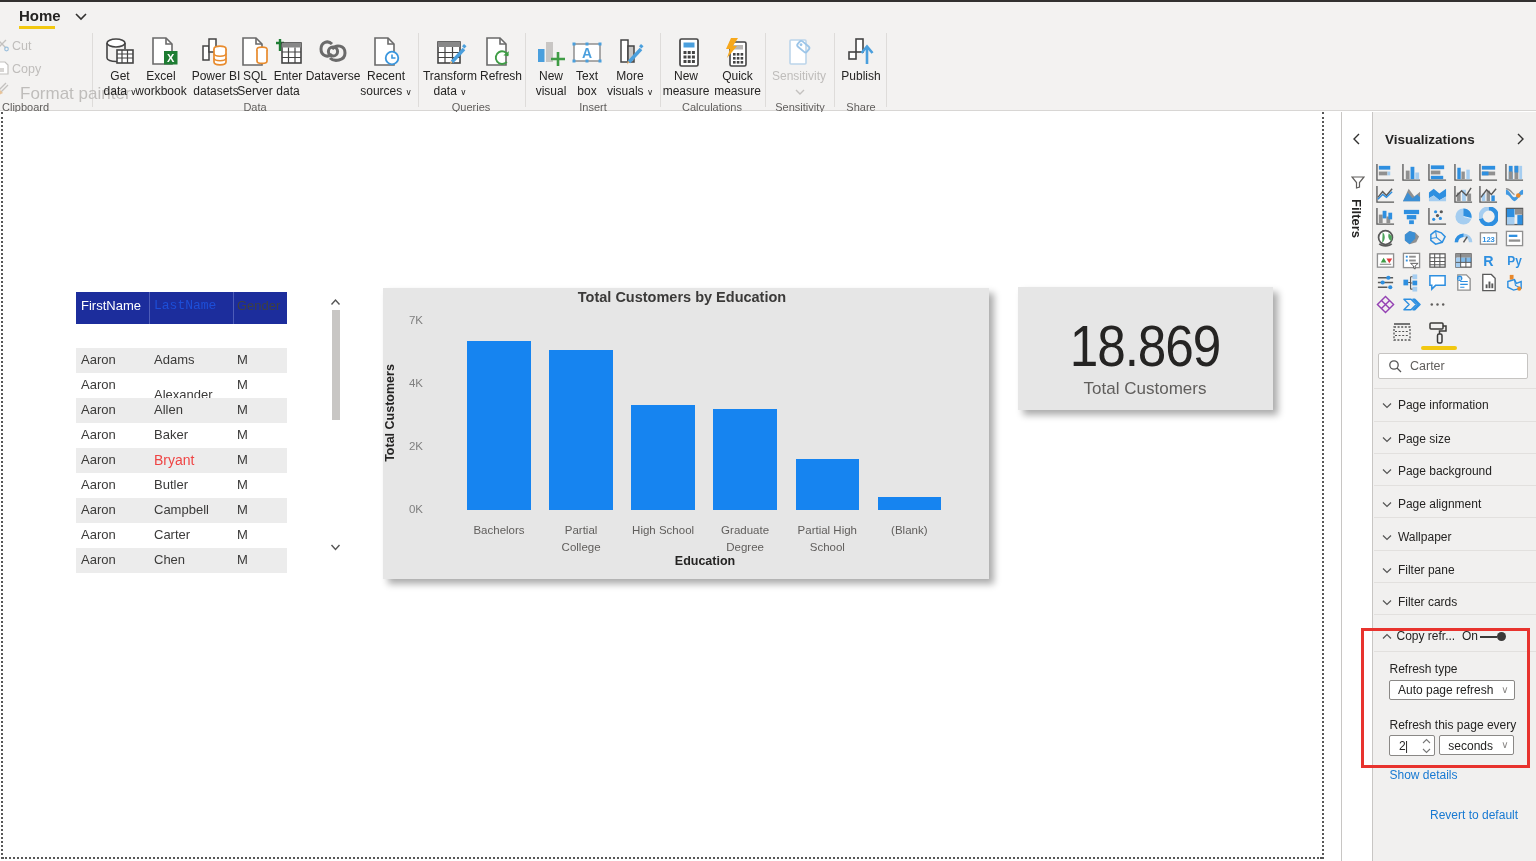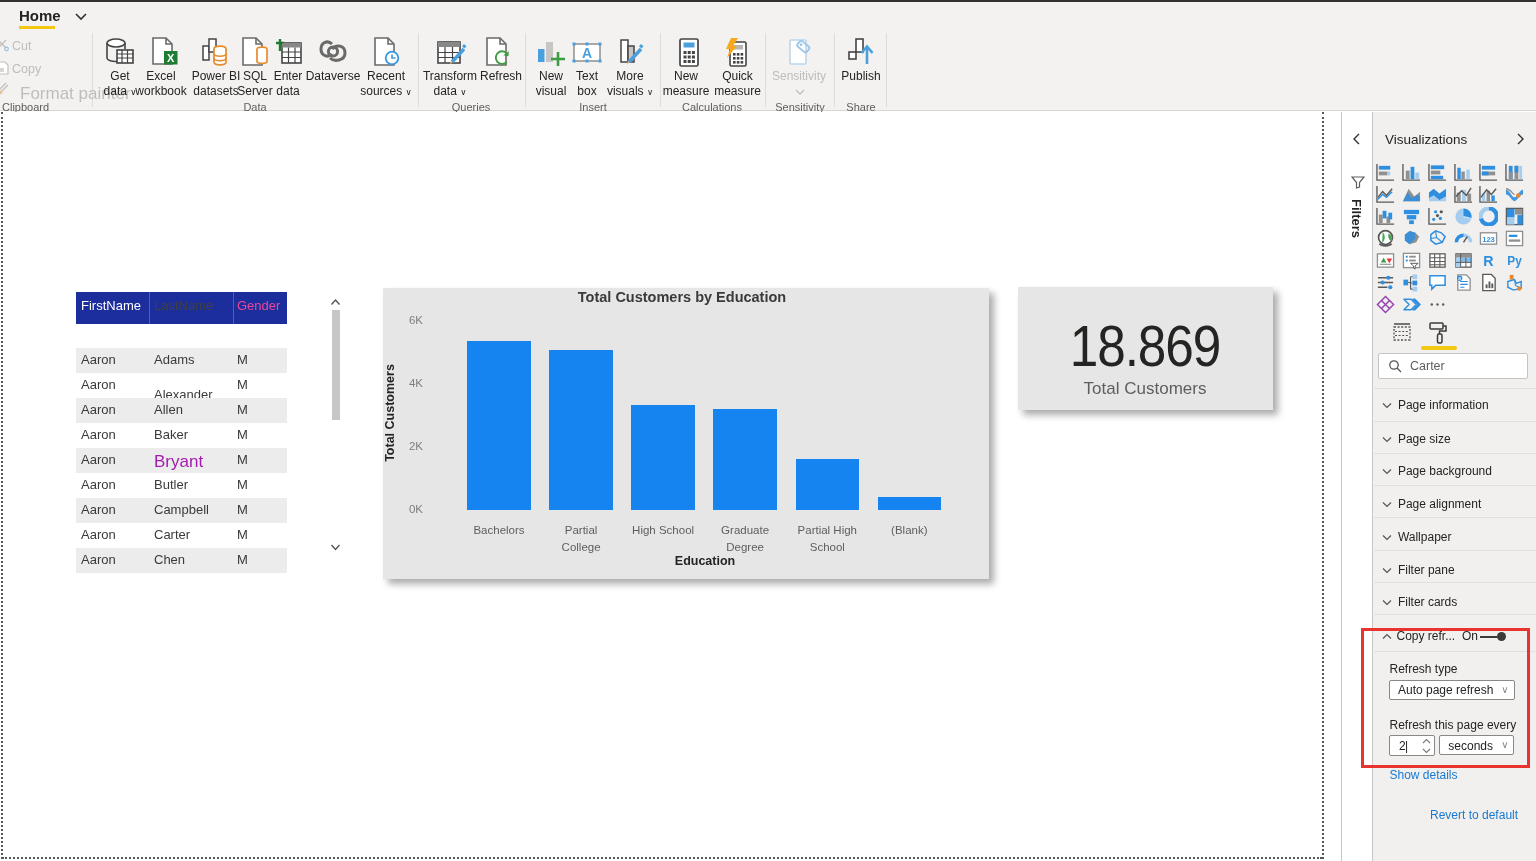--- a/index.html
+++ b/index.html
@@ -199,41 +199,41 @@
 <div class="ilabel" style="left:861px;">Publish<br></div>
 <div class="ilabel gray" style="left:799px;">Sensitivity</div>
 <div class="abs" style="left:0;top:112px;width:1341px;height:749px;background:#fff;"></div>
 <div class="abs" style="left:1px;top:112px;width:0;height:747px;border-left:2px dotted #575757;"></div>
 <div class="abs" style="left:1322px;top:112px;width:0;height:747px;border-left:2px dotted #575757;"></div>
 <div class="abs" style="left:2px;top:857px;width:1320px;height:0;border-top:2px dotted #575757;"></div>
 <div class="abs" style="left:76px;top:292px;width:211px;height:31.5px;background:#1c2d9c;"></div>
 <div class="abs" style="left:148.6px;top:292px;width:1px;height:31.5px;background:#4d5cb8;"></div>
 <div class="abs" style="left:232.5px;top:292px;width:1px;height:31.5px;background:#4d5cb8;"></div>
 <div class="abs" style="left:81px;top:298px;font-size:13px;color:#fff;">FirstName</div>
-<div class="abs" style="left:154px;top:298px;font-size:13px;color:#404040;">LastName</div>
-<div class="abs" style="left:237px;top:298px;font-size:13px;color:#ec4899;">Gender</div>
+<div class="abs" style="left:154px;top:298px;font-size:13px;color:#1d4ed8;font-family:Liberation Mono, monospace;">LastName</div>
+<div class="abs" style="left:237px;top:298px;font-size:13px;color:#404040;">Gender</div>
 <div class="abs" style="left:76px;top:348px;width:211px;height:25px;background:#ececec;"></div>
 <div class="abs" style="left:81px;top:352px;font-size:13px;color:#3b3a39;">Aaron</div>
 <div class="abs" style="left:154px;top:352px;font-size:13px;color:#3b3a39;">Adams</div>
 <div class="abs" style="left:237px;top:352px;font-size:13px;color:#3b3a39;">M</div>
 <div class="abs" style="left:76px;top:373px;width:211px;height:25px;background:#ffffff;"></div>
 <div class="abs" style="left:81px;top:377px;font-size:13px;color:#3b3a39;">Aaron</div>
 <div class="abs" style="left:154px;top:377px;font-size:13px;color:#3b3a39;margin-top:10px;">Alexander</div>
 <div class="abs" style="left:237px;top:377px;font-size:13px;color:#3b3a39;">M</div>
 <div class="abs" style="left:76px;top:398px;width:211px;height:25px;background:#ececec;"></div>
 <div class="abs" style="left:81px;top:402px;font-size:13px;color:#3b3a39;">Aaron</div>
 <div class="abs" style="left:154px;top:402px;font-size:13px;color:#3b3a39;">Allen</div>
 <div class="abs" style="left:237px;top:402px;font-size:13px;color:#3b3a39;">M</div>
 <div class="abs" style="left:76px;top:423px;width:211px;height:25px;background:#ffffff;"></div>
 <div class="abs" style="left:81px;top:427px;font-size:13px;color:#3b3a39;">Aaron</div>
 <div class="abs" style="left:154px;top:427px;font-size:13px;color:#3b3a39;">Baker</div>
 <div class="abs" style="left:237px;top:427px;font-size:13px;color:#3b3a39;">M</div>
 <div class="abs" style="left:76px;top:448px;width:211px;height:25px;background:#ececec;"></div>
 <div class="abs" style="left:81px;top:452px;font-size:13px;color:#3b3a39;">Aaron</div>
-<div class="abs" style="left:154px;top:452px;font-size:17px;color:#a21caf;">Bryant</div>
+<div class="abs" style="left:154px;top:452px;font-size:14px;color:#ef4444;">Bryant</div>
 <div class="abs" style="left:237px;top:452px;font-size:13px;color:#3b3a39;">M</div>
 <div class="abs" style="left:76px;top:473px;width:211px;height:25px;background:#ffffff;"></div>
 <div class="abs" style="left:81px;top:477px;font-size:13px;color:#3b3a39;">Aaron</div>
 <div class="abs" style="left:154px;top:477px;font-size:13px;color:#3b3a39;">Butler</div>
 <div class="abs" style="left:237px;top:477px;font-size:13px;color:#3b3a39;">M</div>
 <div class="abs" style="left:76px;top:498px;width:211px;height:25px;background:#ececec;"></div>
 <div class="abs" style="left:81px;top:502px;font-size:13px;color:#3b3a39;">Aaron</div>
 <div class="abs" style="left:154px;top:502px;font-size:13px;color:#3b3a39;">Campbell</div>
 <div class="abs" style="left:237px;top:502px;font-size:13px;color:#3b3a39;">M</div>
 <div class="abs" style="left:76px;top:523px;width:211px;height:25px;background:#ffffff;"></div>
@@ -246,21 +246,21 @@
 <div class="abs" style="left:237px;top:552px;font-size:13px;color:#3b3a39;">M</div>
 <div class="abs" style="left:331.5px;top:310px;width:8px;height:110px;background:#c8c6c4;"></div>
 <svg class="abs" style="left:330px;top:298px" width="11" height="9" viewBox="0 0 11 9">
     <path d="M1.5 6.5 L5.5 2 L9.5 6.5" fill="none" stroke="#555" stroke-width="1.4"></path>
   </svg>
 <svg class="abs" style="left:330px;top:543px" width="11" height="9" viewBox="0 0 11 9">
     <path d="M1.5 2 L5.5 6.5 L9.5 2" fill="none" stroke="#555" stroke-width="1.4"></path>
   </svg>
 <div class="abs" style="left:382.5px;top:288px;width:606px;height:291px;background:#e6e6e6;box-shadow:5px 5px 7px rgba(0,0,0,0.33);"></div>
 <div class="abs" style="left:682px;top:289px;font-size:14.5px;font-weight:bold;color:#3b3a39;transform:translateX(-50%);">Total Customers by Education</div>
-<div class="abs" style="left:423px;top:314.1px;font-size:11.5px;color:#7f7f7f;text-align:right;transform:translateX(-100%);">6K</div>
+<div class="abs" style="left:423px;top:314.1px;font-size:11.5px;color:#7f7f7f;text-align:right;transform:translateX(-100%);">7K</div>
 <div class="abs" style="left:423px;top:377.2px;font-size:11.5px;color:#7f7f7f;text-align:right;transform:translateX(-100%);">4K</div>
 <div class="abs" style="left:423px;top:440.3px;font-size:11.5px;color:#7f7f7f;text-align:right;transform:translateX(-100%);">2K</div>
 <div class="abs" style="left:423px;top:503.4px;font-size:11.5px;color:#7f7f7f;text-align:right;transform:translateX(-100%);">0K</div>
 <div class="abs" style="left:390px;top:413px;font-size:12.5px;font-weight:bold;color:#252423;transform:translate(-50%,-50%) rotate(-90deg);white-space:nowrap;">Total Customers</div>
 <div class="abs" style="left:467.2px;top:340.7px;width:63.6px;height:169.3px;background:#1684f0;"></div>
 <div class="abs" style="left:549.3px;top:349.7px;width:63.6px;height:160.3px;background:#1684f0;"></div>
 <div class="abs" style="left:631.3px;top:405.1px;width:63.6px;height:104.89999999999998px;background:#1684f0;"></div>
 <div class="abs" style="left:713.3px;top:409.2px;width:63.6px;height:100.80000000000001px;background:#1684f0;"></div>
 <div class="abs" style="left:795.8px;top:459.2px;width:63.6px;height:50.80000000000001px;background:#1684f0;"></div>
 <div class="abs" style="left:877.8px;top:496.6px;width:63.6px;height:13.399999999999977px;background:#1684f0;"></div>
@@ -278,21 +278,21 @@
 <div class="abs" style="left:1342px;top:112px;width:30px;height:749px;background:#fff;"></div>
 <div class="abs" style="left:1372px;top:112px;width:1px;height:749px;background:#c8c6c4;"></div>
 <div class="panel"></div>
 <svg class="abs" style="left:1351px;top:133px" width="12" height="12" viewBox="0 0 12 12">
     <path d="M8 1 L3 6 L8 11" fill="none" stroke="#323130" stroke-width="1.4"></path>
   </svg>
 <svg class="abs" style="left:1351px;top:176px" width="14" height="13" viewBox="0 0 14 13">
     <path d="M1 1 H13 L8.5 6.5 V11 L5.5 12 V6.5 Z" fill="none" stroke="#605e5c" stroke-width="1.2"></path>
   </svg>
 <div class="abs" style="left:1349px;top:199px;font-size:13px;font-weight:bold;color:#252423;writing-mode:vertical-rl;">Filters</div>
-<div class="abs" style="left:1385px;top:132px;font-size:13.5px;font-weight:normal;color:#252423;">Visualizations</div>
+<div class="abs" style="left:1385px;top:132px;font-size:13.5px;font-weight:bold;color:#252423;">Visualizations</div>
 <svg class="abs" style="left:1514px;top:133px" width="12" height="12" viewBox="0 0 12 12">
     <path d="M4 1 L9 6 L4 11" fill="none" stroke="#323130" stroke-width="1.4"></path>
   </svg>
 <svg class="abs" style="left:1375.9px;top:163.1px" width="19" height="19" viewBox="0 0 20 20">
     <path d="M1 1 V18 H19" fill="none" stroke="#595959" stroke-width="1.4"></path>
     <rect x="3" y="3" width="12" height="4" fill="#2e8fe0"></rect>
     <rect x="3" y="9" width="9" height="4" fill="#909090"></rect>
     <rect x="12" y="9" width="3" height="4" fill="#a5cdf0"></rect>
   </svg>
 <svg class="abs" style="left:1401.8px;top:163.1px" width="19" height="19" viewBox="0 0 20 20">

